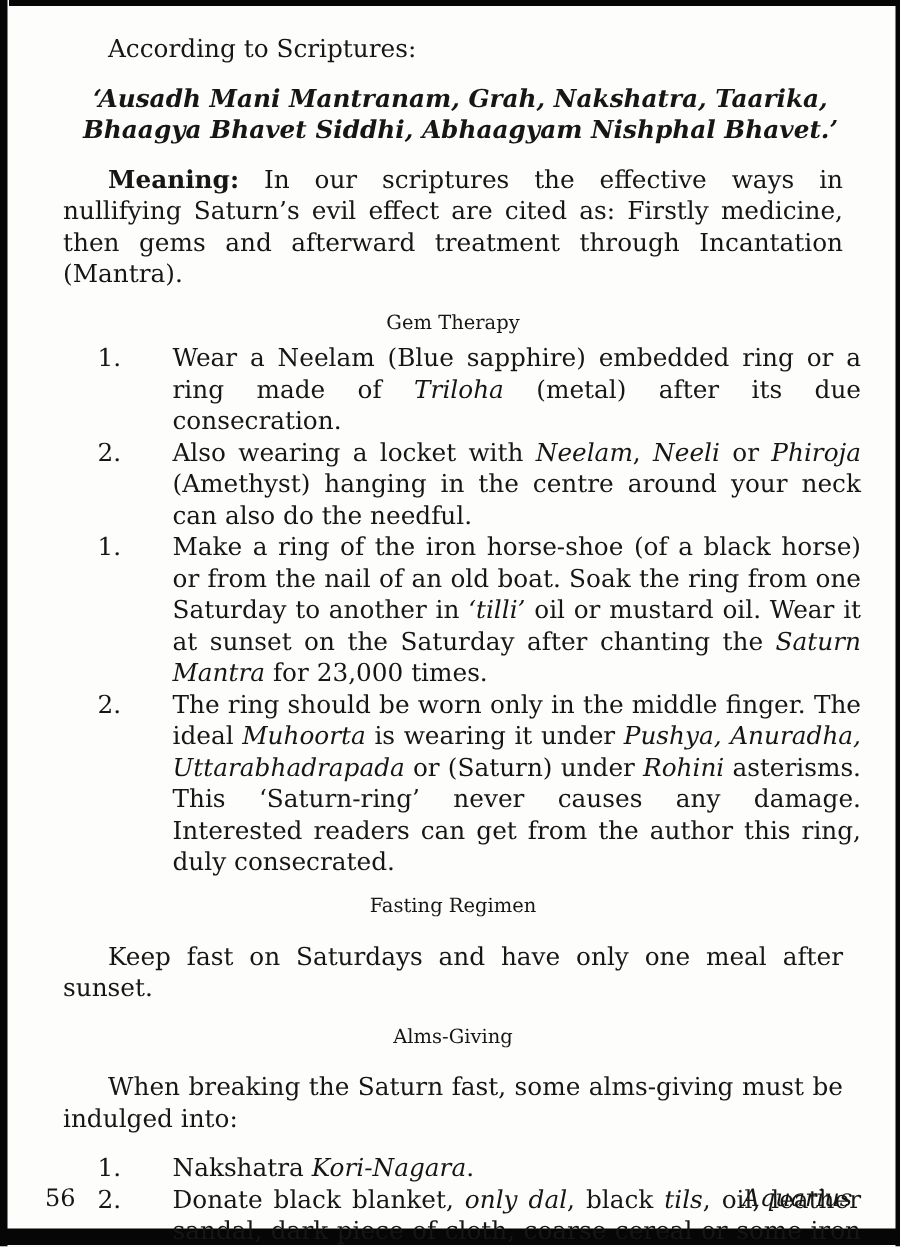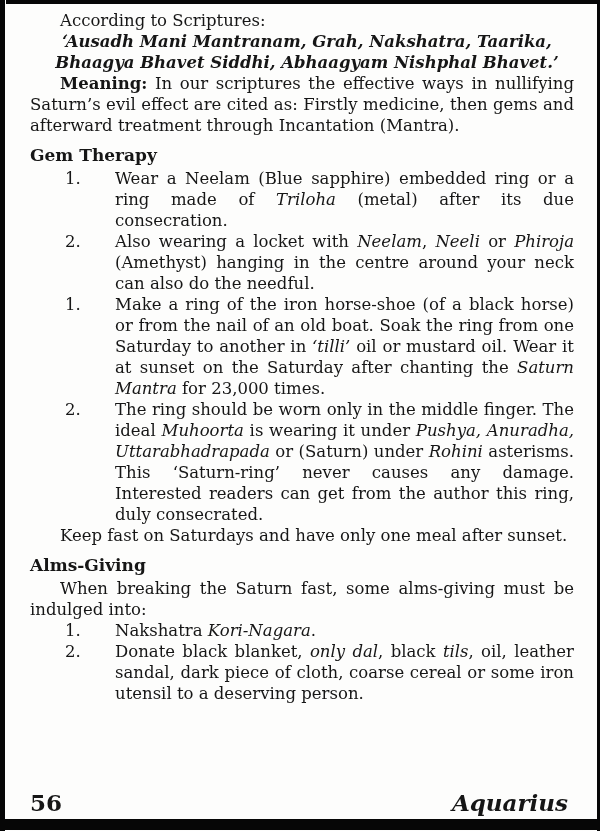--- a/index.html
+++ b/index.html
@@ -20,46 +20,45 @@
   .edge-left   { top: 0; left: 0; width: 5px; height: 100%; }
   .edge-right  { top: 0; right: 0; width: 3px; height: 100%; }
   .edge-bottom { left: 0; right: 0; bottom: 1px; height: 11px; }
   .content {
     position: absolute;
     left: 30px; right: 26px; top: 10px;
     font-size: 16.5px;
     line-height: 21px;
     text-align: justify;
   }
-  .para { margin: 0; }
+  .para { margin: 12px; }
   .indent { text-indent: 30px; }
   .verse {
     margin: 0 4px 0 14px;
     font-weight: bold;
     font-style: italic;
     text-align: center;
   }
   .heading {
-    font-weight: bold;
+    font-weight: normal;
     margin: 9px 0 2px 0;
-    text-align: left;
-    font-size: 17px;
+    text-align: center;
+    font-size: 13px;
   }
   .b { font-weight: bold; }
   .li { display: flex; margin: 0; }
   .num { flex: 0 0 50px; margin-left: 35px; }
   .litext { flex: 1; text-align: justify; }
   .footer {
     position: absolute;
     left: 30px; right: 32px; top: 789px;
     display: flex;
     justify-content: space-between;
     align-items: flex-end;
-    font-size: 23px;
-    font-weight: bold;
+    font-size: 16px;
   }
   .zodiac { font-style: italic; }
 </style>
 </head>
 <body>
 
 <div class="scan">
 
   <div class="edge edge-top"></div>
   <div class="edge edge-left"></div>
@@ -90,20 +89,21 @@
     <div class="li">
       <span class="num">1.</span>
       <span class="litext"><span>Make a ring of the iron horse-shoe (of a black horse) or from the nail of an old boat. Soak the ring from one Saturday to another in </span><i>‘tilli’</i><span> oil or mustard oil. Wear it at sunset on the Saturday after chanting the </span><i>Saturn Mantra</i><span> for 23,000 times.</span></span>
     </div>
 
     <div class="li">
       <span class="num">2.</span>
       <span class="litext"><span>The ring should be worn only in the middle finger. The ideal </span><i>Muhoorta</i><span> is wearing it under </span><i>Pushya, Anuradha, Uttarabhadrapada</i><span> or (Saturn) under </span><i>Rohini</i><span> asterisms. This ‘Saturn-ring’ never causes any damage. Interested readers can get from the author this ring, duly consecrated.</span></span>
     </div>
 
+    <div class="heading">Fasting Regimen</div>
 
     <p class="para indent"><span>Keep fast on Saturdays and have only one meal after sunset.</span></p>
 
     <div class="heading">Alms-Giving</div>
 
     <p class="para indent"><span>When breaking the Saturn fast, some alms-giving must be indulged into:</span></p>
 
     <div class="li">
       <span class="num">1.</span>
       <span class="litext"><span>Nakshatra </span><i>Kori-Nagara</i><span>.</span></span>

